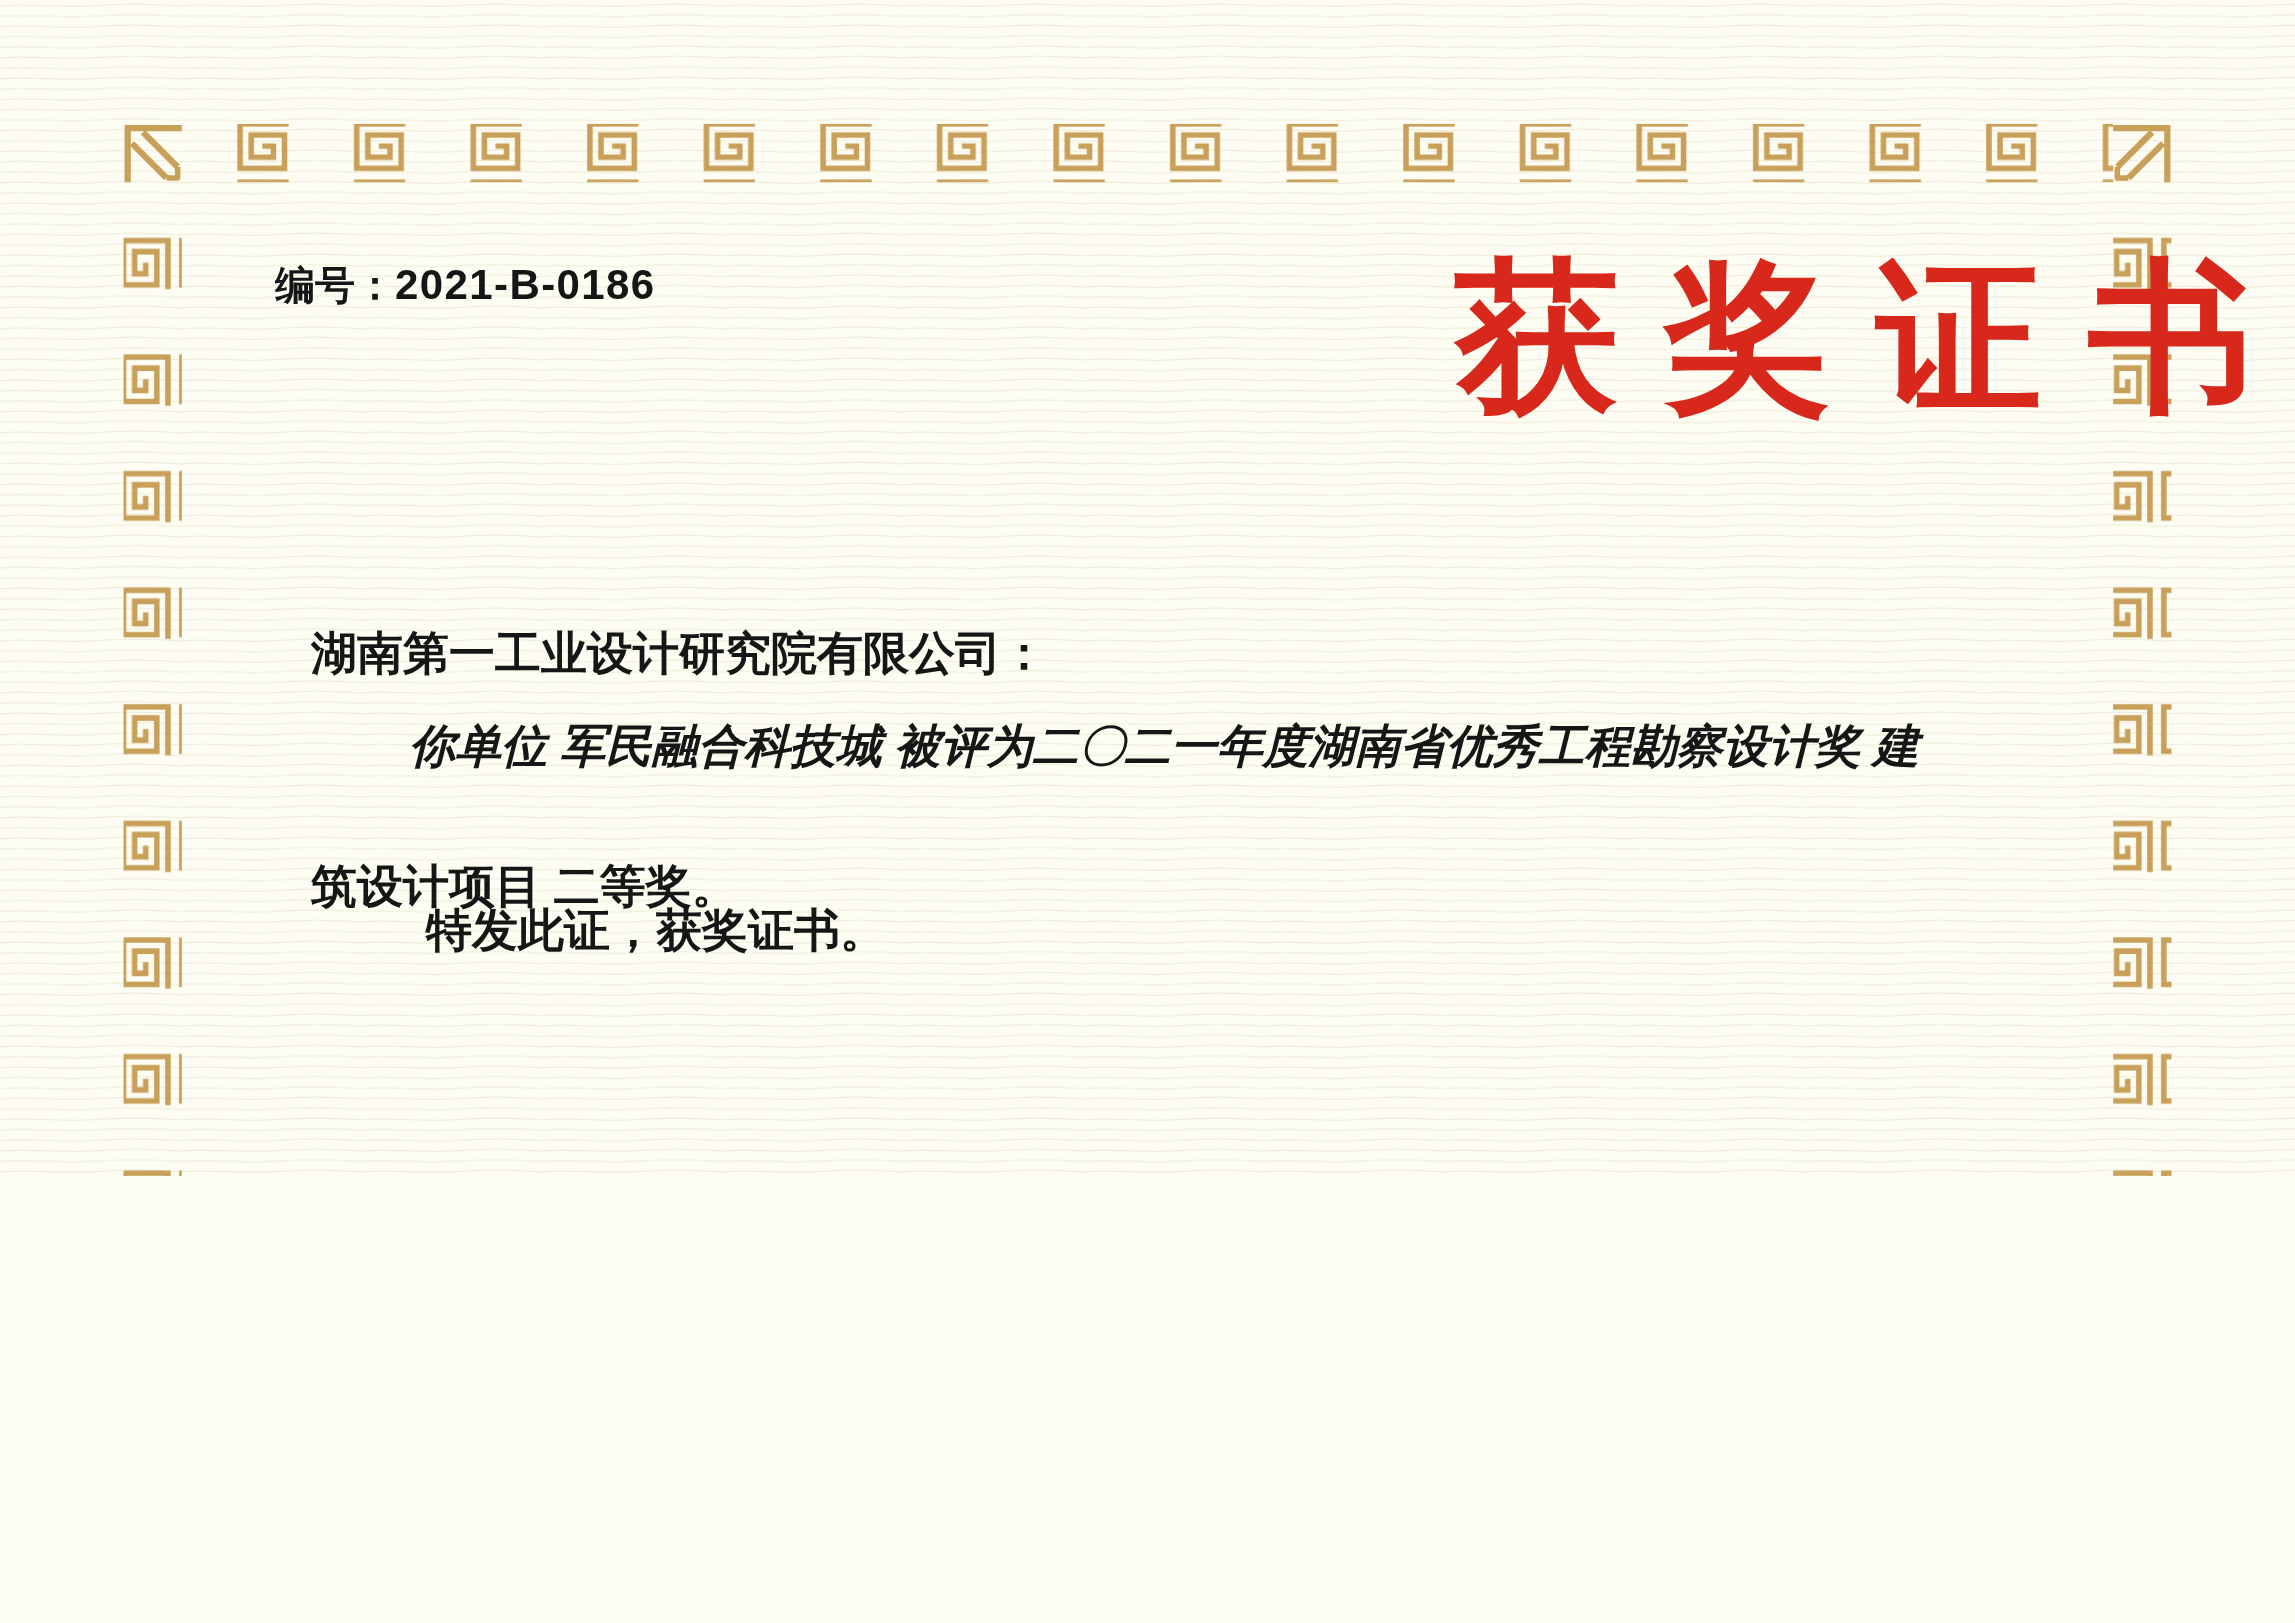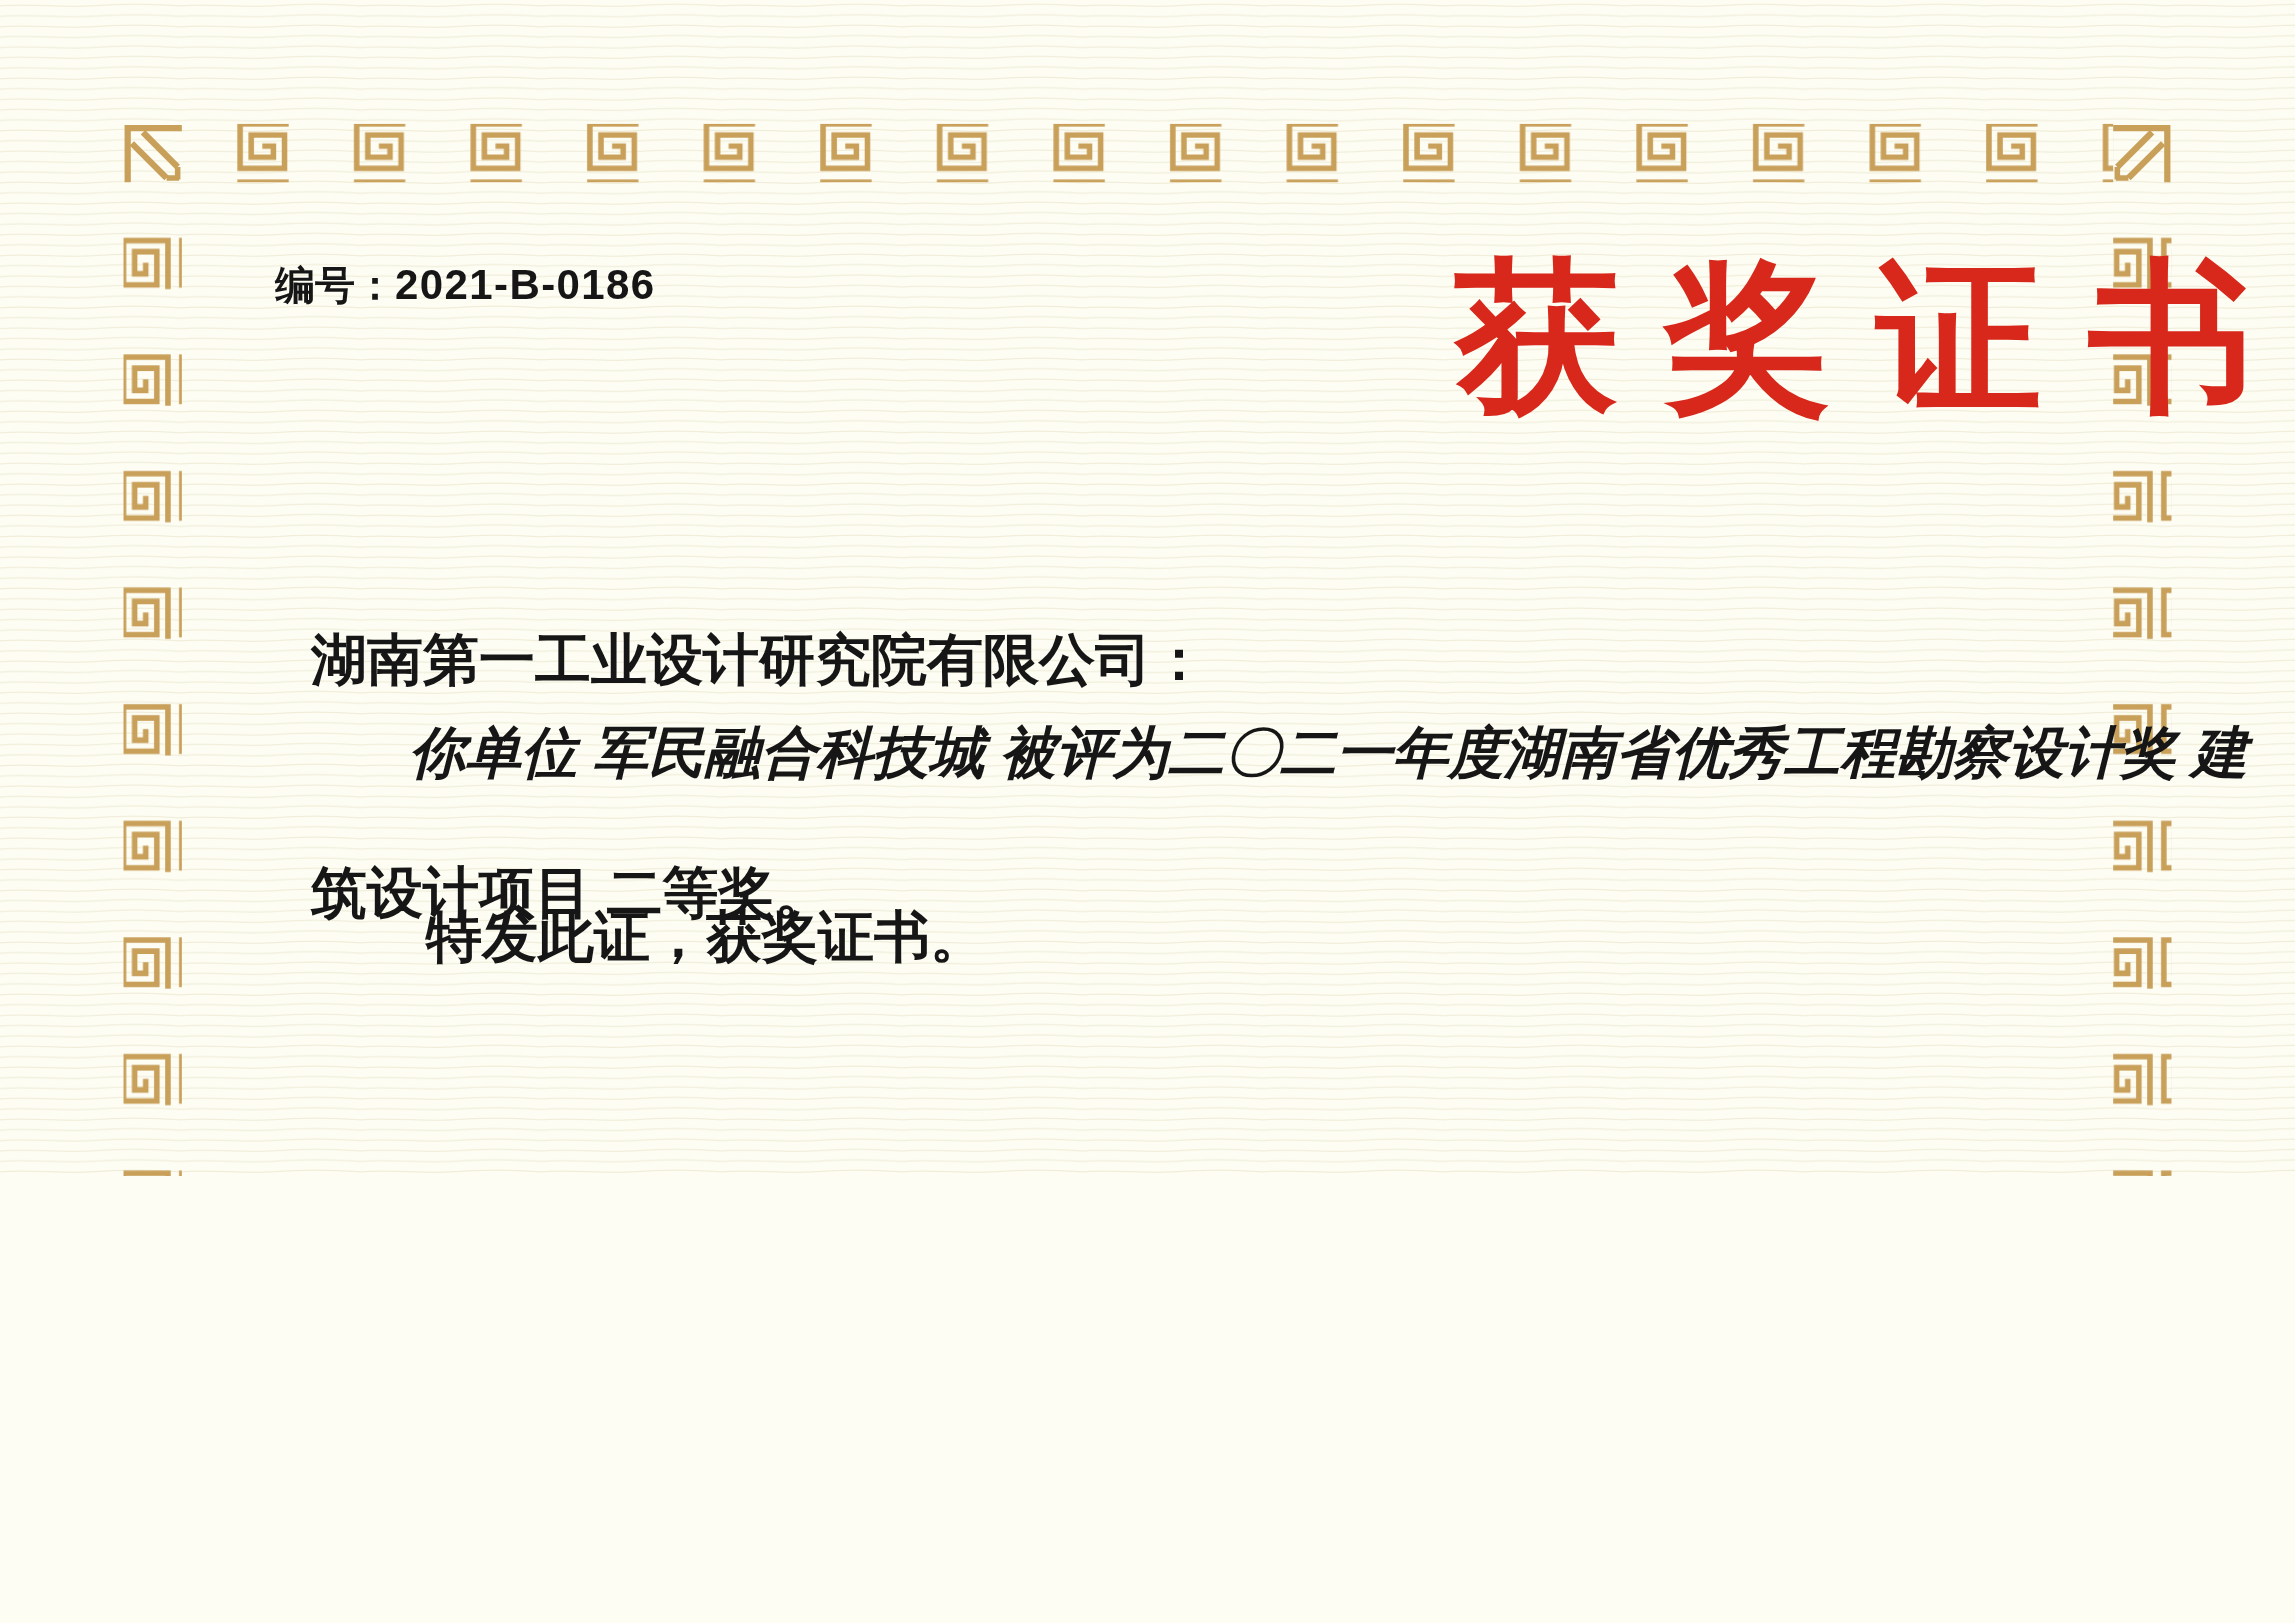--- a/index.html
+++ b/index.html
@@ -23,21 +23,21 @@
   .serial .num{font-family:"Liberation Sans",sans-serif;font-weight:800;font-size:42px;letter-spacing:1.4px;}
 
   .title{
     position:absolute;left:0;top:248px;width:2295px;
     text-align:right;margin:4px;
     font-family:"Liberation Serif",serif;
     font-weight:900;font-size:165px;line-height:1.05;
     color:var(--title_red);letter-spacing:0.28em;text-indent:0.28em;
   }
 
-  .bodytext{position:absolute;color:var(--text_black);font-size:56px;font-weight:600;white-space:nowrap;}
+  .bodytext{position:absolute;color:var(--text_black);font-size:46px;font-weight:600;white-space:nowrap;}
   .recipient{left:311px;top:623px;}
   .award1{left:294px;top:716px;padding-left:115px;font-style:italic;}
   .award2{left:311px;top:856px;text-align:center;}
   .closing{left:311px;top:900px;padding-left:115px;}
 
   .qr{position:absolute;left:1384px;top:1247px;width:176px;height:176px;}
   .sealsvg{position:absolute;left:1659px;top:1182px;width:236px;height:267px;}
 
   .issuer{
     position:absolute;left:1617px;top:1281px;

